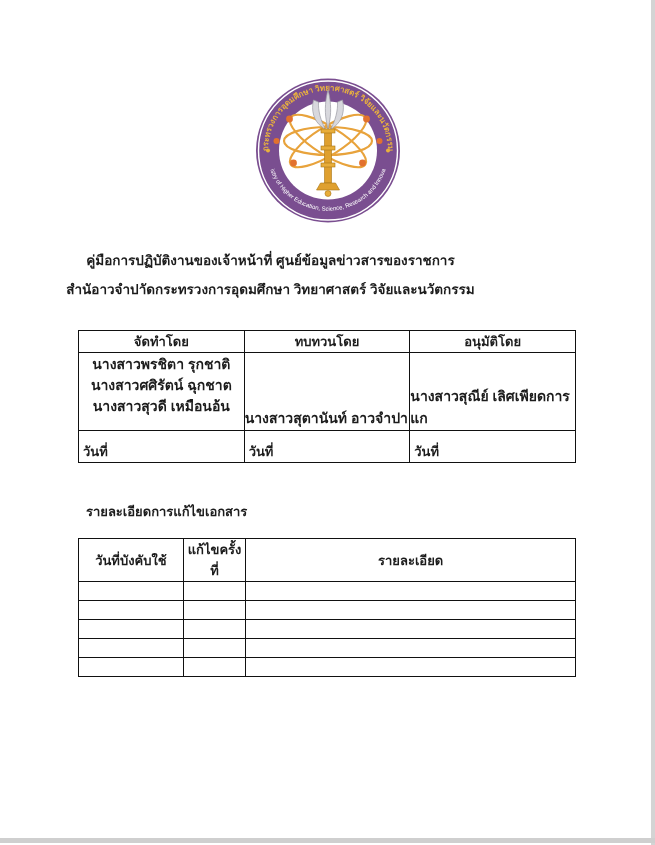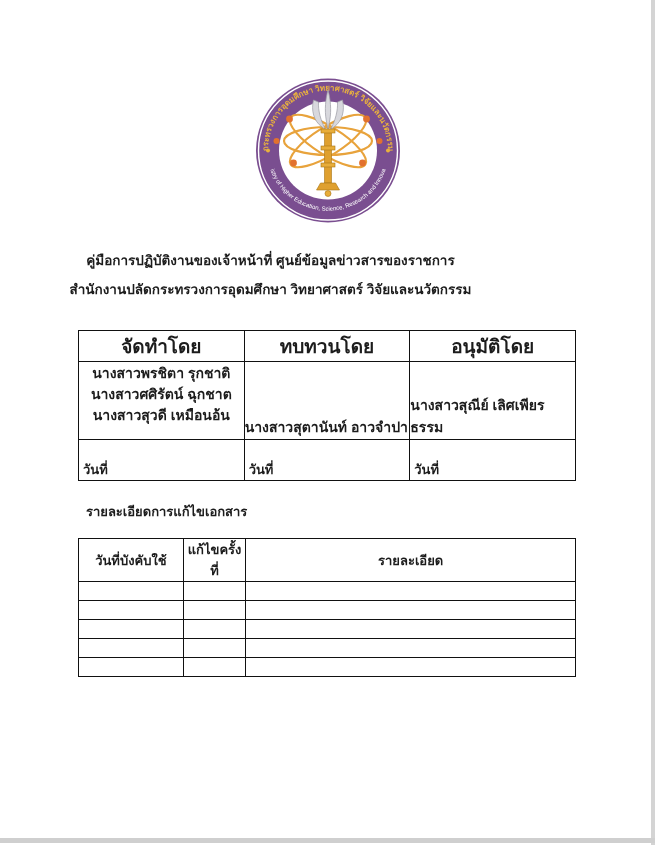--- a/index.html
+++ b/index.html
@@ -18,25 +18,25 @@
 
   .logo-wrap { position:absolute; top:78px; left:50%; transform:translateX(-50%); width:145px; height:145px; }
 
   .titles { position:absolute; top:246px; left:0; width:541px; text-align:center; }
   .titles div { font-size:13.5px; font-weight:bold; line-height:29px; }
 
   table { border-collapse:collapse; table-layout:fixed; position:absolute; left:78px; }
   td, th { border:1px solid #111; font-size:14px; overflow:hidden; }
 
   .tbl-approval { top:330px; width:498px; }
-  .tbl-approval th { height:21px; font-weight:bold; font-size:19px; text-align:center; vertical-align:middle; }
+  .tbl-approval th { height:21px; font-weight:bold; font-size:13px; text-align:center; vertical-align:middle; }
   .tbl-approval td.names  { height:78px; vertical-align:top; text-align:center; padding-top:1px; }
   .tbl-approval td.names div { line-height:21px; font-weight:bold; }
   .tbl-approval td.signer { height:78px; vertical-align:bottom; text-align:left; padding-bottom:1px; font-weight:bold; }
-  .tbl-approval td.datecell { height:32px; vertical-align:top; text-align:left; padding:19px 0 0 4px; font-weight:bold; font-size:13px; }
+  .tbl-approval td.datecell { height:32px; vertical-align:top; text-align:left; padding:10px 0 0 4px; font-weight:bold; font-size:13px; }
 
   .section-heading { position:absolute; top:501px; left:86px; font-size:13px; font-weight:bold; }
 
   .tbl-revision { top:538px; width:498px; }
   .tbl-revision th { height:20px; font-weight:bold; font-size:13px; text-align:center; vertical-align:middle; }
   .tbl-revision td { height:19px; }
   .col-a { width:104px;margin-left:44px; } .col-b { width:62px; } .col-c { width:327px; }
 </style>
 </head>
 <body>
@@ -85,38 +85,38 @@
         <rect x="65.5" y="68" width="14" height="4" fill="#e8ad3a" stroke="#a87614" stroke-width="0.6"></rect>
         <rect x="65.5" y="85" width="14" height="4" fill="#e8ad3a" stroke="#a87614" stroke-width="0.6"></rect>
         <path d="M65,105 L80,105 L84,112 L61,112 Z" fill="#dfa02f" stroke="#a87614" stroke-width="0.6"></path>
         <circle cx="72.5" cy="115.5" r="3" fill="#e8ad3a" stroke="#a87614" stroke-width="0.6"></circle>
       </g>
     </svg>
   </div>
 
   <div class="titles">
     <div>คู่มือการปฏิบัติงานของเจ้าหน้าที่ ศูนย์ข้อมูลข่าวสารของราชการ</div>
-    <div>สำนักงานปลัดกระทรวงการอุดมศึกษา วิทยาศาสตร์ วิจัยและนวัตกรรม</div>
+    <div>สำนัอาวจำปาัดกระทรวงการอุดมศึกษา วิทยาศาสตร์ วิจัยและนวัตกรรม</div>
   </div>
 
   <table class="tbl-approval">
     <tbody>
         <tr>
       <th>จัดทำโดย</th>
       <th>ทบทวนโดย</th>
       <th>อนุมัติโดย</th>
     </tr>
     <tr>
       <td class="names">
         <div>นางสาวพรชิตา รุกชาติ</div>
         <div>นางสาวศศิรัตน์ ฉุกชาต</div>
         <div>นางสาวสุวดี เหมือนอ้น</div>
       </td>
       <td class="signer">นางสาวสุตานันท์ อาวจำปา</td>
-      <td class="signer">นางสาวสุณีย์ เลิศเพียรธรรม</td>
+      <td class="signer">นางสาวสุณีย์ เลิศเพียดการแก</td>
     </tr>
     <tr>
       <td class="datecell">วันที่</td>
       <td class="datecell">วันที่</td>
       <td class="datecell">วันที่</td>
     </tr>
   </tbody>
     </table>
 
   <div class="section-heading">รายละเอียดการแก้ไขเอกสาร</div>

